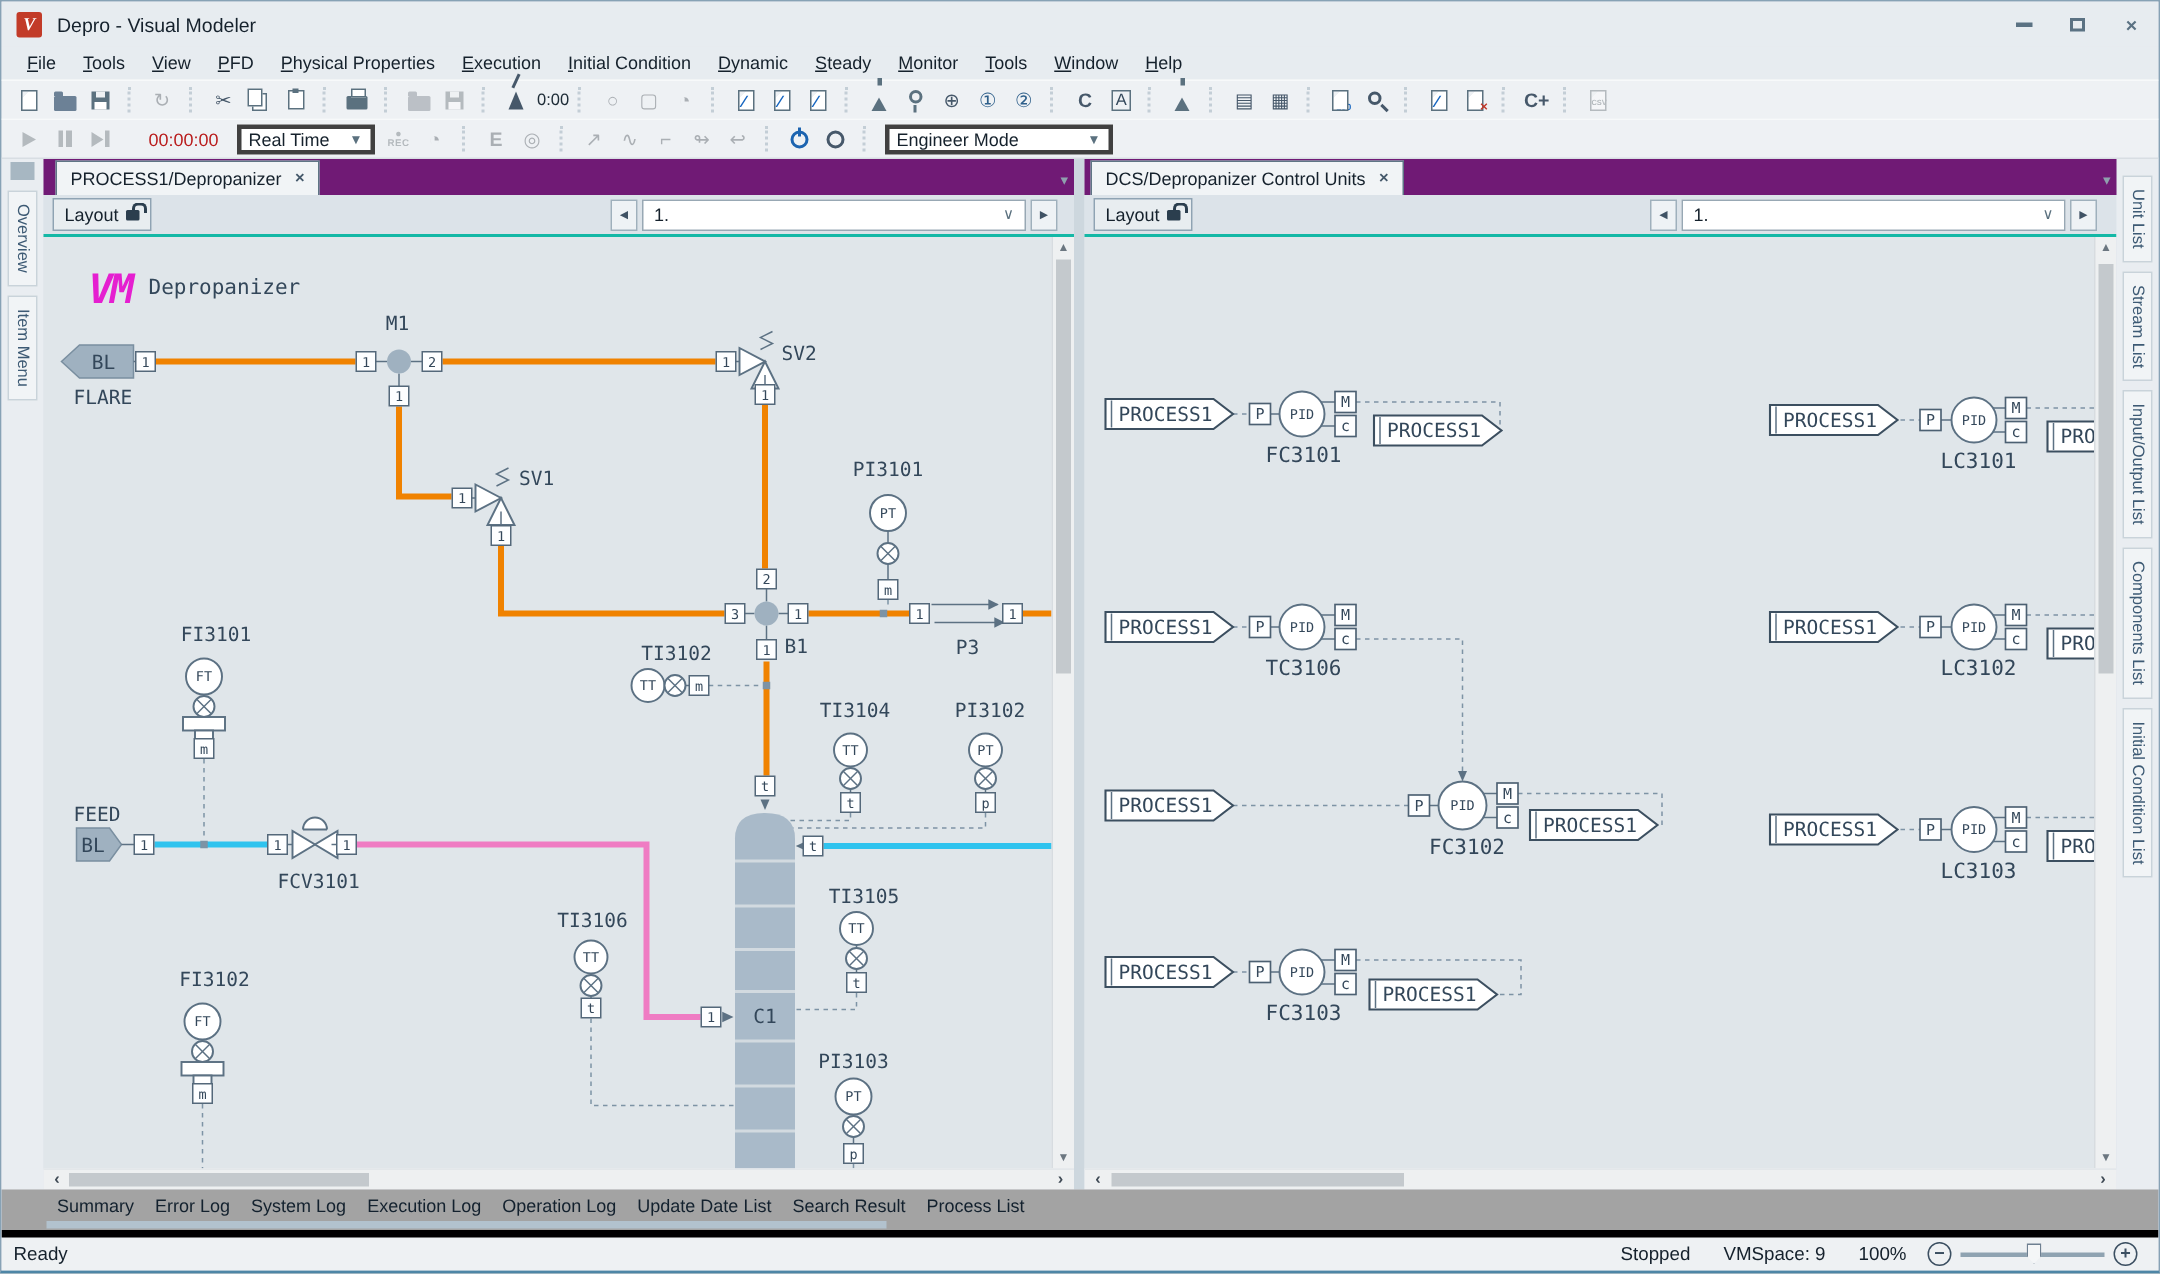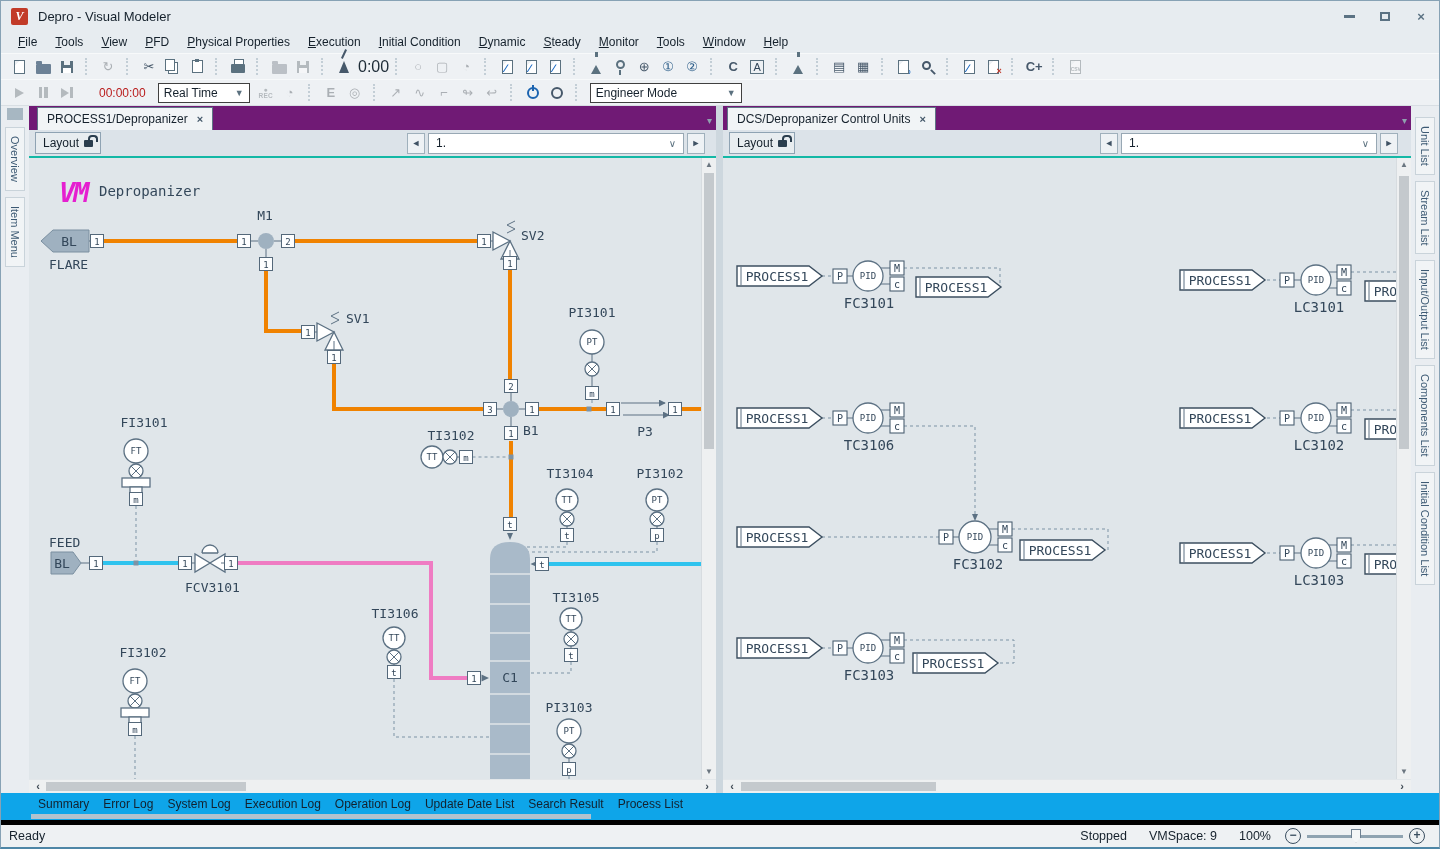--- a/index.html
+++ b/index.html
@@ -21,23 +21,23 @@
   .mi{display:inline-block;padding:0 9px;line-height:22px}
   .mi::first-letter{text-decoration:underline}
 
   
   .toolbar{display:flex;align-items:center;background:#eef1f4;border-top:1px solid #f7f9fa}
   .tb1{height:26px;padding-left:6px}
   .tb2{height:27px;padding-left:6px;border-bottom:1px solid #d8dee3}
   .sep{width:7px;height:17px;border-left:2px dotted #c3ced6;margin:0 4px 0 6px}
   .tbi{min-width:24px;height:22px;display:flex;align-items:center;justify-content:center;color:#46586a;font-size:13px}
   .dis{opacity:.42;filter:grayscale(.6)}
-  .tbtxt{font-size:16px;color:#1d2b36;margin-left:2px}
+  .tbtxt{font-size:11px;color:#1d2b36;margin-left:2px}
   .time{font-size:12px;color:#b91c1c;margin:0 8px 0 20px}
-  .combo{height:20px;background:#fff;border:1px solid #404040;display:flex;align-items:center;justify-content:space-between;font-size:12px;color:#15212c;padding:0 5px;margin:0 4px}
+  .combo{height:20px;background:#fff;border:3px solid #404040;display:flex;align-items:center;justify-content:space-between;font-size:12px;color:#15212c;padding:0 5px;margin:0 4px}
   .combo .dd{color:#5b717f;font-size:9px;margin-left:8px}
 
   
   .ic-page{position:relative;width:11px;height:14px;border:1px solid #5b717f;background:linear-gradient(135deg,#eef1f4 3px,#fff 0);display:inline-block}
   .ic-page.pen::after{content:"\2215";position:absolute;color:#1565c0;font:bold 11px/10px "Liberation Sans";left:2px;top:2px}
   .ic-page.del::after{content:"\00d7";position:absolute;color:#c0392b;font:bold 9px/9px "Liberation Sans";right:-4px;bottom:-3px}
   .ic-page.csv::after{content:"CSV";position:absolute;font:bold 5px/6px "Liberation Sans";color:#5b717f;left:0;bottom:1px}
   .ic-folder{width:15px;height:10px;background:#6c8196;border-radius:1px;position:relative;display:inline-block;margin-top:4px}
   .ic-folder::before{content:"";position:absolute;top:-3px;left:0;width:6px;height:3px;background:#6c8196;border-radius:1px 1px 0 0}
   .ic-floppy{width:12px;height:12px;background:#5b717f;position:relative;display:inline-block}
@@ -93,21 +93,21 @@
   .canvaswrap{flex:1;position:relative;background:#e0e6ea;overflow:hidden}
   .canvaswrap svg{position:absolute;left:0;top:0}
   .vscroll{position:absolute;top:0;right:0;bottom:0;width:15px;background:#eef0f1;border-left:1px solid #d7dce0;display:flex;flex-direction:column;align-items:center}
   .vscroll .sarr{height:14px;width:100%;text-align:center;color:#6b7680;font-size:8px;line-height:14px}
   .vthumb{position:absolute;left:2px;right:2px;background:#c4c9cd}
   .hscroll{height:14px;background:#eef0f1;border-top:1px solid #e3e7ea;position:relative}
   .hscroll .sarr{position:absolute;top:0;width:14px;height:14px;text-align:center;font-weight:bold;color:#3f4a55;font-size:11px;line-height:13px}
   .hthumb{position:absolute;top:2px;bottom:2px;background:#c4c9cd}
 
   
-  .bottombar{height:27px;background:#0ea5e9;position:relative;display:flex;align-items:flex-start;padding:3px 0 0 30px}
+  .bottombar{height:27px;background:#a3a3a3;position:relative;display:flex;align-items:flex-start;padding:3px 0 0 30px}
   .btab{font-size:12px;color:#13212e;padding:1px 7px;white-space:nowrap}
   .btscroll{position:absolute;left:30px;bottom:1px;width:560px;height:5px;background:#b2c2ce}
   .statusbar{height:27px;background:#eef1f3;border-top:5px solid #000000;display:flex;align-items:center;font-size:12.5px;color:#15212c;padding:0 14px 0 8px}
   .st-right{margin-left:auto;display:flex;align-items:center;gap:22px}
   .zoomctl{display:flex;align-items:center;gap:6px}
   .zbtn{width:16px;height:16px;border:1.5px solid #3b4f61;border-radius:50%;color:#3b4f61;font:bold 12px/13px "Liberation Sans";text-align:center}
   .ztrack{width:96px;height:3px;background:#8fa3b1;position:relative}
   .zthumb{position:absolute;left:44px;top:-6px;width:10px;height:14px;background:#f4f6f7;border:1px solid #6e8091;clip-path:polygon(0 0,100% 0,100% 62%,50% 100%,0 62%)}
 
   

